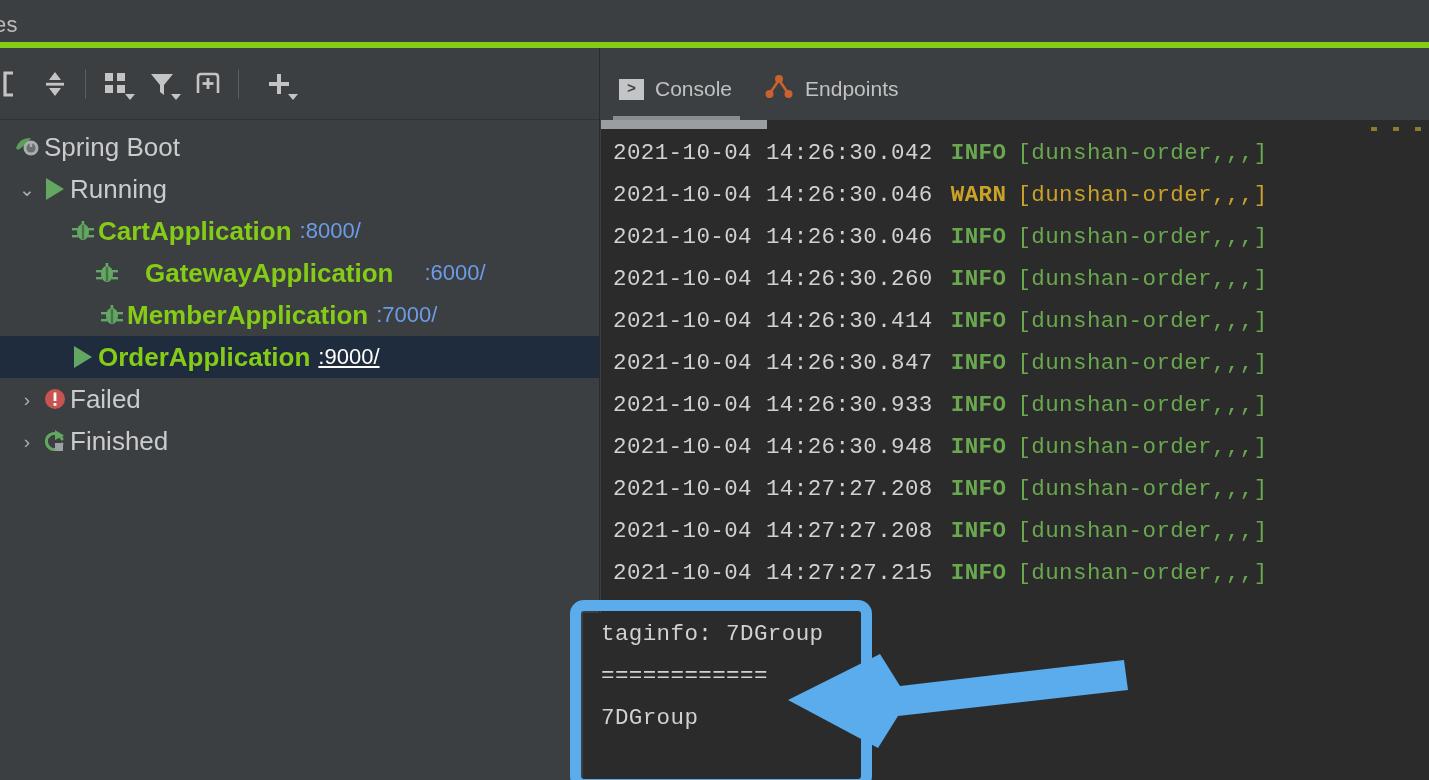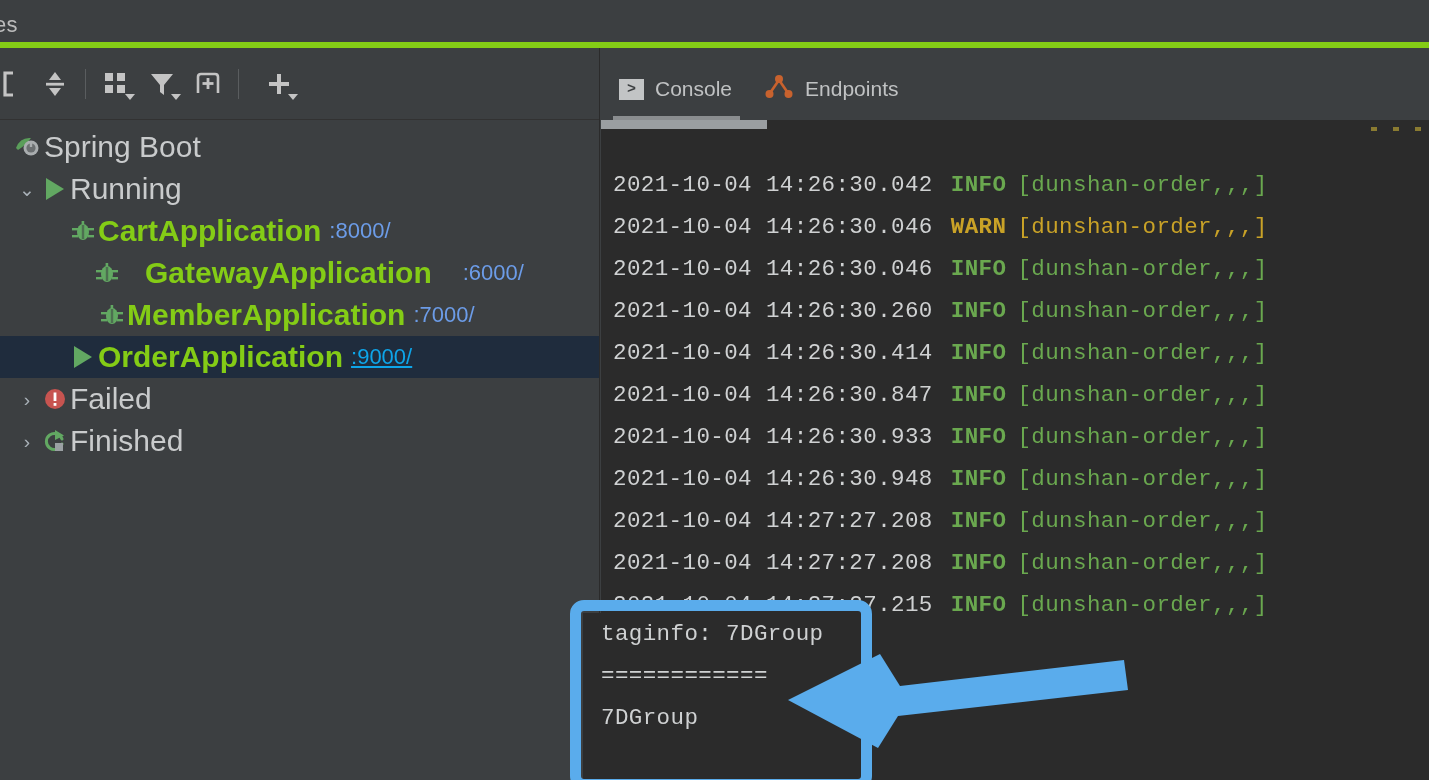--- a/index.html
+++ b/index.html
@@ -68,24 +68,24 @@
     white-space: nowrap; cursor: pointer;
   }
   .tree-row.selected { background: #1f2c3d; }
   .twisty {
     width: 26px; display: flex; align-items: center; justify-content: center;
     color: #a9b1b8; font-size: 19px; line-height: 1;
   }
   .t-icon {
     width: 30px; display: flex; align-items: center; justify-content: center;
   }
-  .t-label { font-size: 30px; color: #c9cbcc; }
+  .t-label { font-size: 26px; color: #c9cbcc; }
   .t-label.bold { font-weight: bold; color: #84cc16; }
   .t-port { font-size: 22px; color: #6c9ce8; margin-left: 8px; }
-  .t-port.link { text-decoration: underline; color: #0ea5e9; }
+  .t-port.link { text-decoration: underline; color: #ffffff; }
 
   .play-tri {
     width: 0; height: 0;
     border-top: 11px solid transparent;
     border-bottom: 11px solid transparent;
     border-left: 18px solid #62a862;
   }
 
   
   .right-panel {
@@ -118,21 +118,21 @@
     position: absolute; left: 0; top: 72px; right: 0; bottom: 0;
     background: #2b2b2b; overflow: hidden;
   }
   .hscroll {
     position: absolute; left: 0; top: 0; height: 9px;
     width: 166px; background: #9a9ea1;
   }
   .gutter-marks { position: absolute; right: 0; top: 0; width: 89px; height: 18px; }
   .gmark { position: absolute; width: 6px; height: 4px; background: #8a7b31; top: 7px; }
 
-  .log { position: absolute; left: 0; top: 12px; width: 100%; margin-top: 32px; }
+  .log { position: absolute; left: 0; top: 12px; width: 100%; }
   .log-line {
     height: 42px; display: flex; align-items: center;
     font-family: "Liberation Mono", monospace;
     font-size: 22.5px; white-space: nowrap; padding-left: 12px;
     letter-spacing: .4px;
   }
   .l-time { color: #cfd1d2; }
   .l-level { margin-left: 18px; font-weight: bold; }
   .l-level.info { color: #6aa84f; }
   .l-level.warn { color: #c9a227; text-align: right; }

